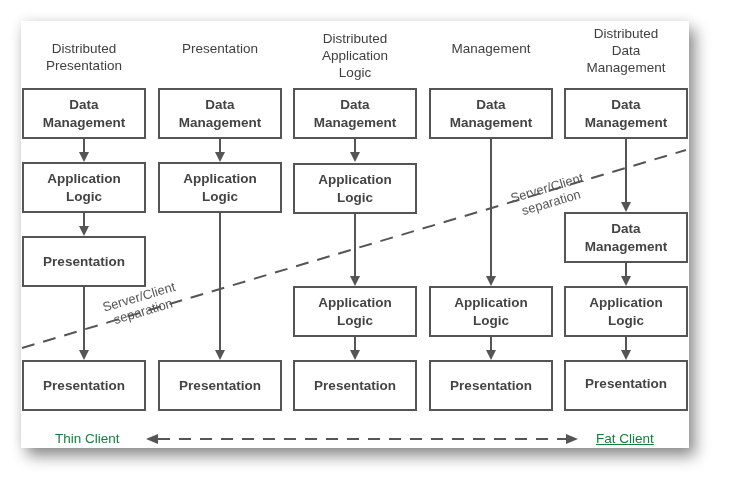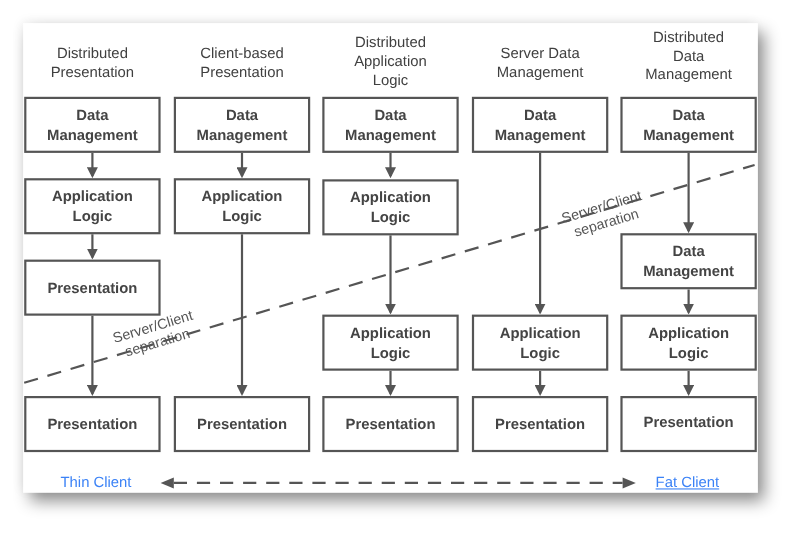--- a/index.html
+++ b/index.html
@@ -10,21 +10,21 @@
            box-shadow: 6px 8px 14px rgba(0,0,0,0.45), -2px -2px 10px rgba(0,0,0,0.06); }
   svg { position:absolute; left:0; top:0; }
   .col-title { position:absolute; width:140px; text-align:center; color:#404040;
                font-size:13.5px; line-height:17px; }
   .box { position:absolute; width:120px; height:47px; border:2px solid #555;
          background:#fff; display:flex; align-items:center; justify-content:center;
          text-align:center; color:#444; font-weight:bold; font-size:13.5px; line-height:18px;
          box-sizing:content-box; }
   .sep-label { position:absolute; color:#555; font-size:13px; line-height:15px;
                text-align:center; transform-origin:center; transform:rotate(-16.6deg); width:110px; }
-  .axis-label { position:absolute; color:#3b82f6; font-size:13.5px; }
+  .axis-label { position:absolute; color:#15803d; font-size:13.5px; }
 </style>
 </head>
 <body>
 
 <div class="panel"></div>
 
 <svg width="731" height="491">
   <defs>
     <marker id="ah" markerWidth="10" markerHeight="10" refX="8" refY="5" orient="auto" markerUnits="userSpaceOnUse">
       <path d="M0,0 L10,5 L0,10 z" fill="#555"></path>
@@ -54,30 +54,28 @@
   <line x1="158" y1="439" x2="566" y2="439" stroke="#555" stroke-width="2" stroke-dasharray="12,9"></line>
   <path d="M146,439 L158,434 L158,444 z" fill="#555"></path>
   <path d="M578,439 L566,434 L566,444 z" fill="#555"></path>
 </svg>
 
 <div class="col-title" style="left:14px; top:40px;">
   <div>Distributed</div>
   <div>Presentation</div>
 </div>
 <div class="col-title" style="left:150px; top:40px;">
-  <div>Client-based</div>
   <div>Presentation</div>
 </div>
 <div class="col-title" style="left:285px; top:30px;">
   <div>Distributed</div>
   <div>Application</div>
   <div>Logic</div>
 </div>
 <div class="col-title" style="left:421px; top:40px;">
-  <div>Server Data</div>
   <div>Management</div>
 </div>
 <div class="col-title" style="left:556px; top:25px;">
   <div>Distributed</div>
   <div>Data</div>
   <div>Management</div>
 </div>
 
 <div class="box" style="left:22px; top:88px;">
   <div>

